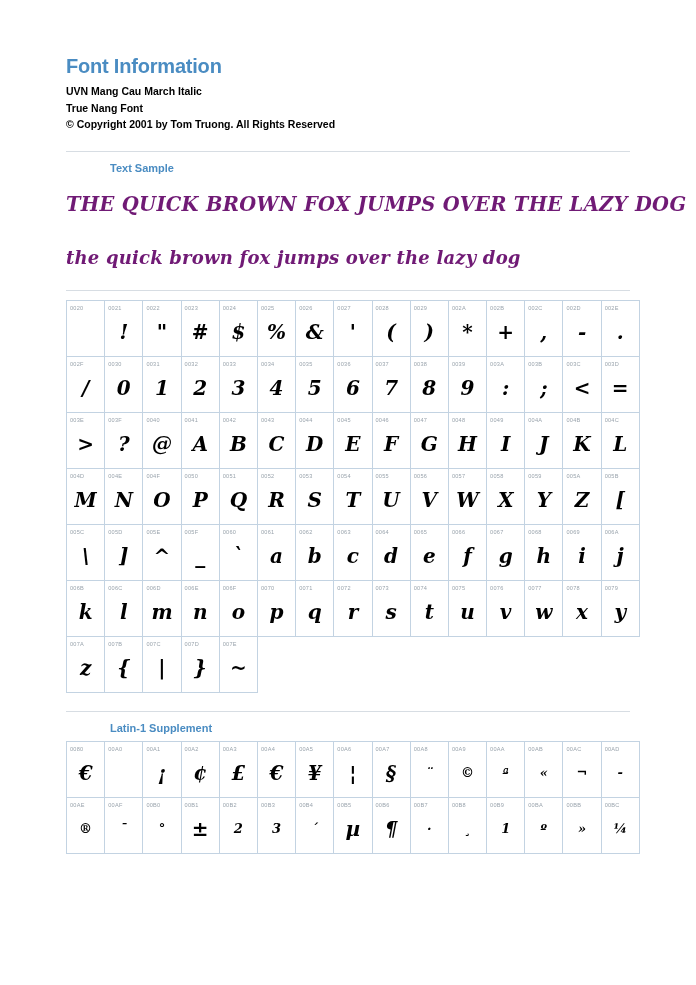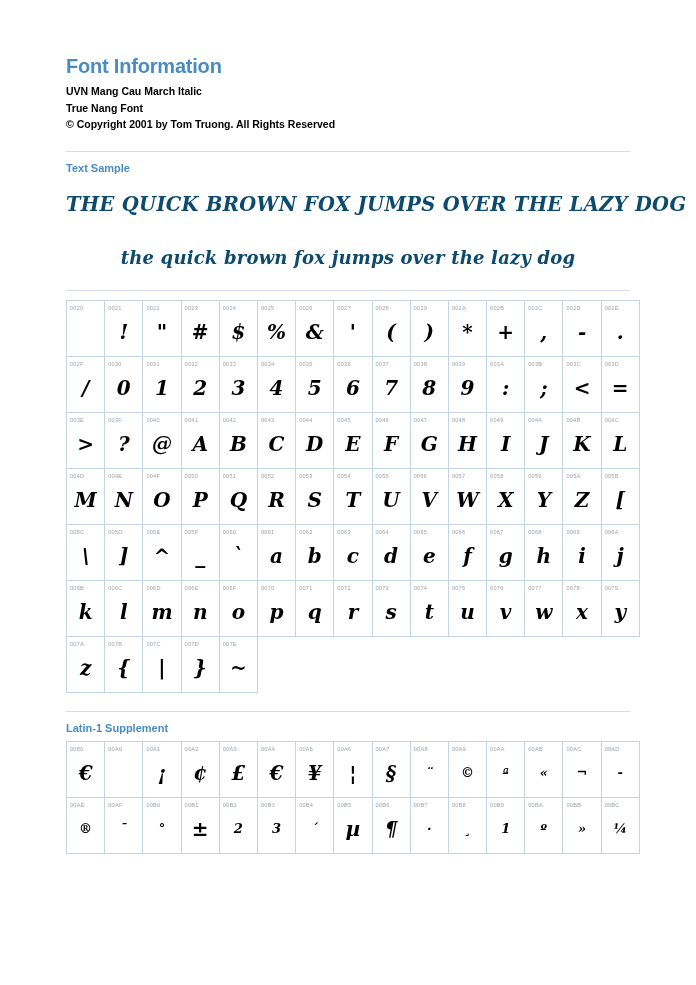--- a/index.html
+++ b/index.html
@@ -51,32 +51,33 @@
     background: #d7dde3;
     width: 100%;
     margin-bottom: 9px;
   }
   .section-title {
     font-size: 11px;
     font-weight: bold;
     color: #4a8cc2;
     line-height: 14px;
     margin-bottom: 6px;
+    margin-left: 44px;
   }
 
   
   .sample-block {
     padding: 6px 0 4px 0;
   }
   .sample {
     font-family: "DejaVu Serif", "Liberation Serif", serif;
     font-style: italic;
     font-weight: bold;
-    text-align: center;
-    color: #0c4a6e;
+    text-align: left;
+    color: #701a75;
     white-space: nowrap;
   }
   .sample-upper {
     font-size: 19.5px;
     letter-spacing: 0.3px;
     margin-top: 6px;
   }
   .sample-lower {
     font-size: 18px;
     letter-spacing: 0.2px;

